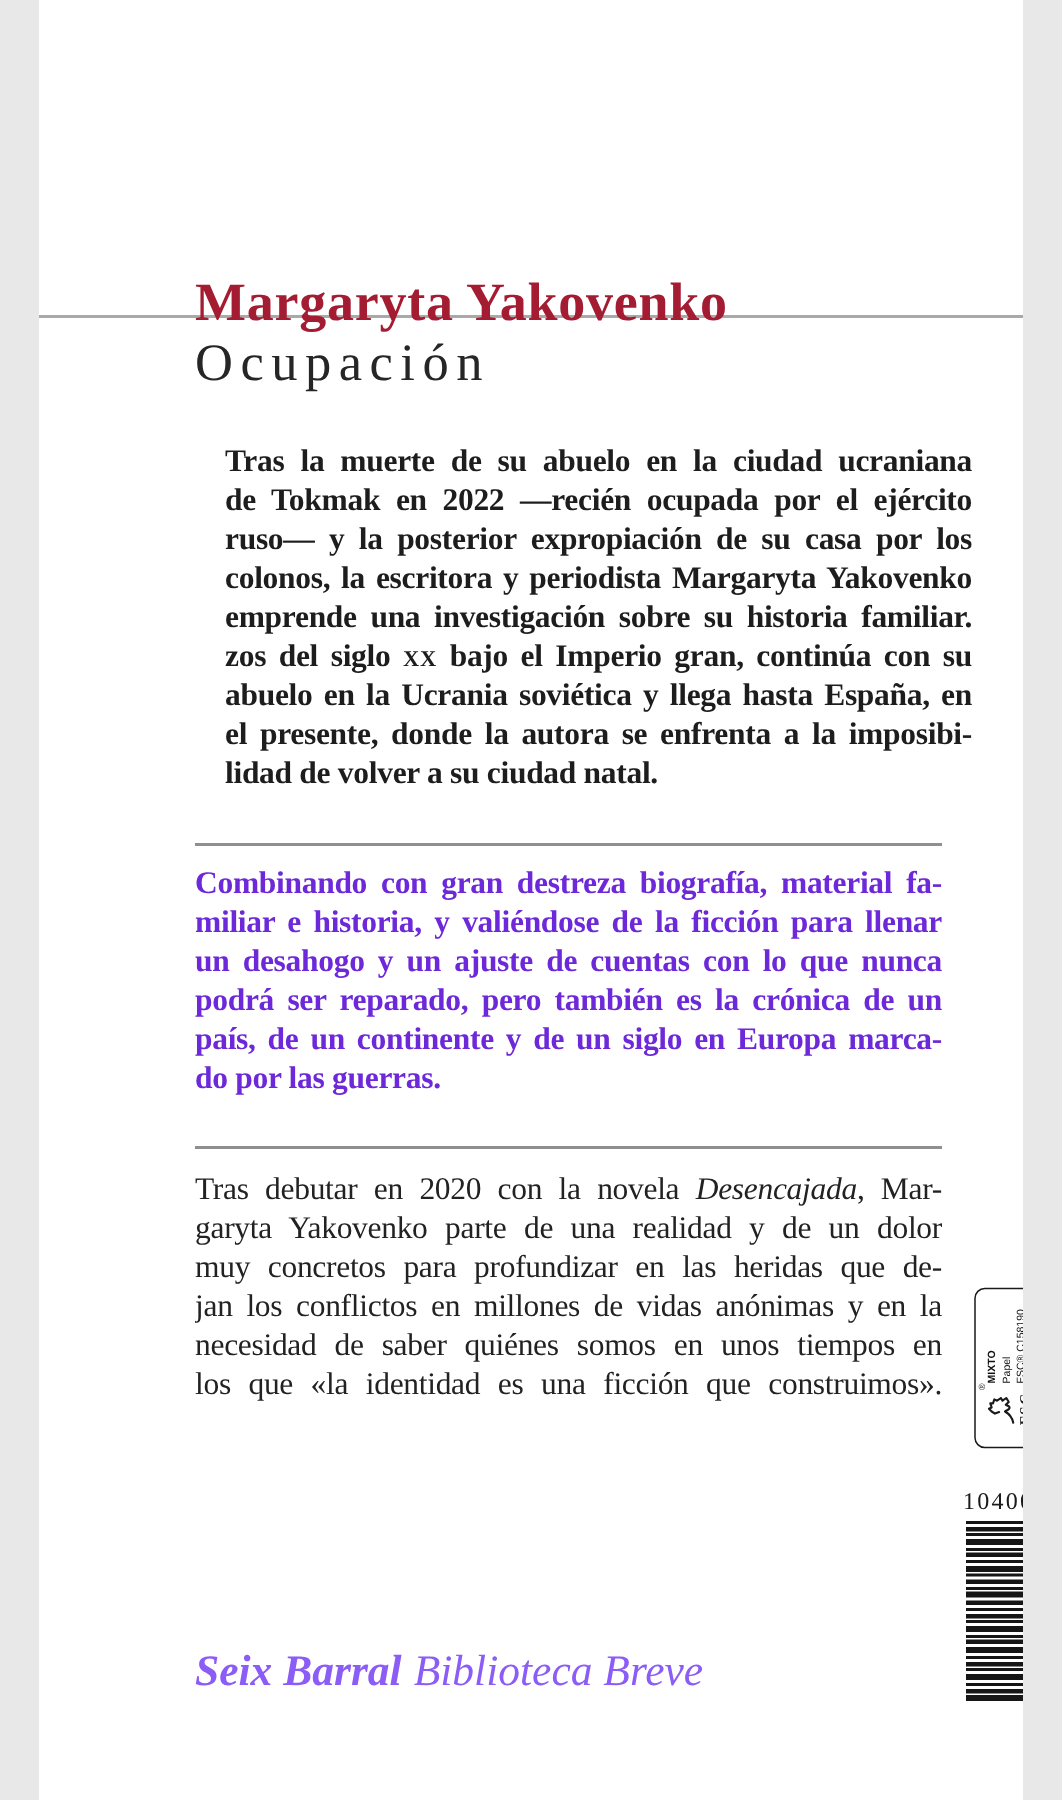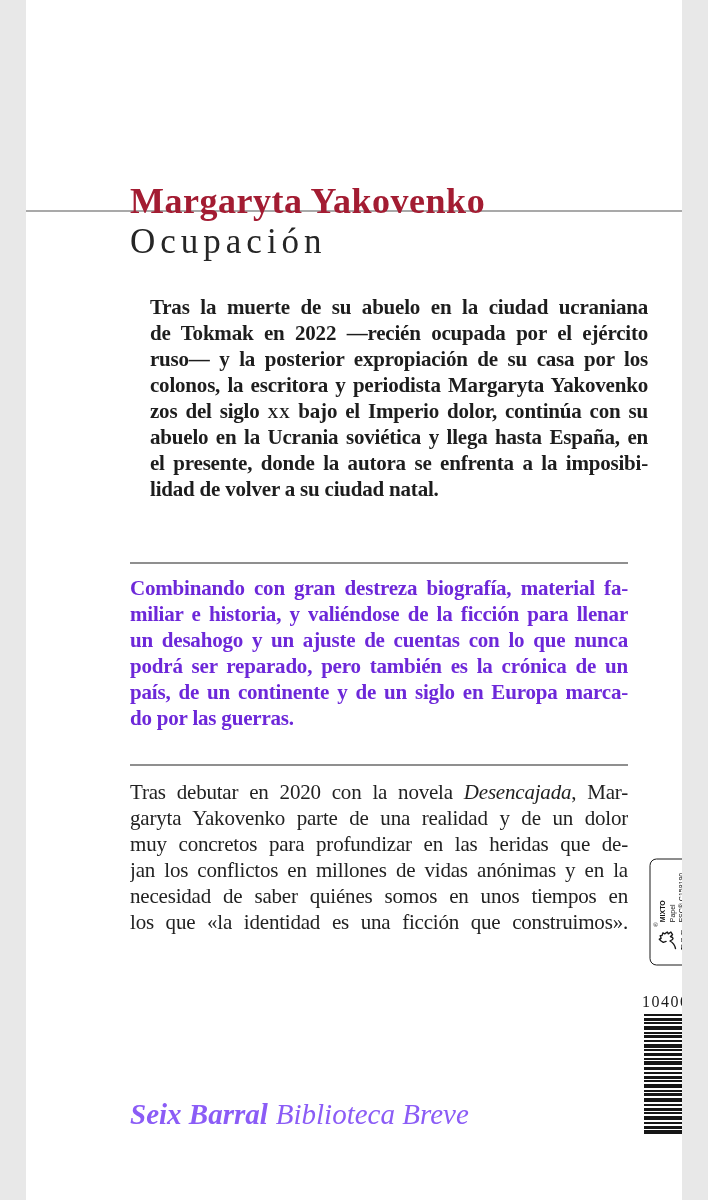--- a/index.html
+++ b/index.html
@@ -97,21 +97,22 @@
   <div class="rule rule-top"></div>
 
   <h1 class="author">Margaryta Yakovenko</h1>
   <h2 class="title">Ocupación</h2>
 
   <div class="para p1">
       <div class="line"><span>Tras la muerte de su abuelo en la ciudad ucraniana</span></div>
       <div class="line"><span>de Tokmak en 2022 —recién ocupada por el ejército</span></div>
       <div class="line"><span>ruso— y la posterior expropiación de su casa por los</span></div>
       <div class="line"><span>colonos, la escritora y periodista Margaryta Yakovenko</span></div>
-      <div class="line"><span>zos del siglo </span><span class="sc">xx</span><span> bajo el Imperio dolor, continúa con su</span></div>
+      <div class="line"><span>emprende una investigación sobre su historia familiar.</span></div>
+      <div class="line"><span>zos del siglo </span><span class="sc">xx</span><span> bajo el Imperio gran, continúa con su</span></div>
       <div class="line"><span>abuelo en la Ucrania soviética y llega hasta España, en</span></div>
       <div class="line"><span>el presente, donde la autora se enfrenta a la imposibi-</span></div>
       <div class="line last"><span>lidad de volver a su ciudad natal.</span></div>
     </div>
 
   <div class="rule rule-mid1"></div>
 
   <div class="para p2">
       <div class="line"><span>Combinando con gran destreza biografía, material fa-</span></div>
       <div class="line"><span>miliar e historia, y valiéndose de la ficción para llenar</span></div>

